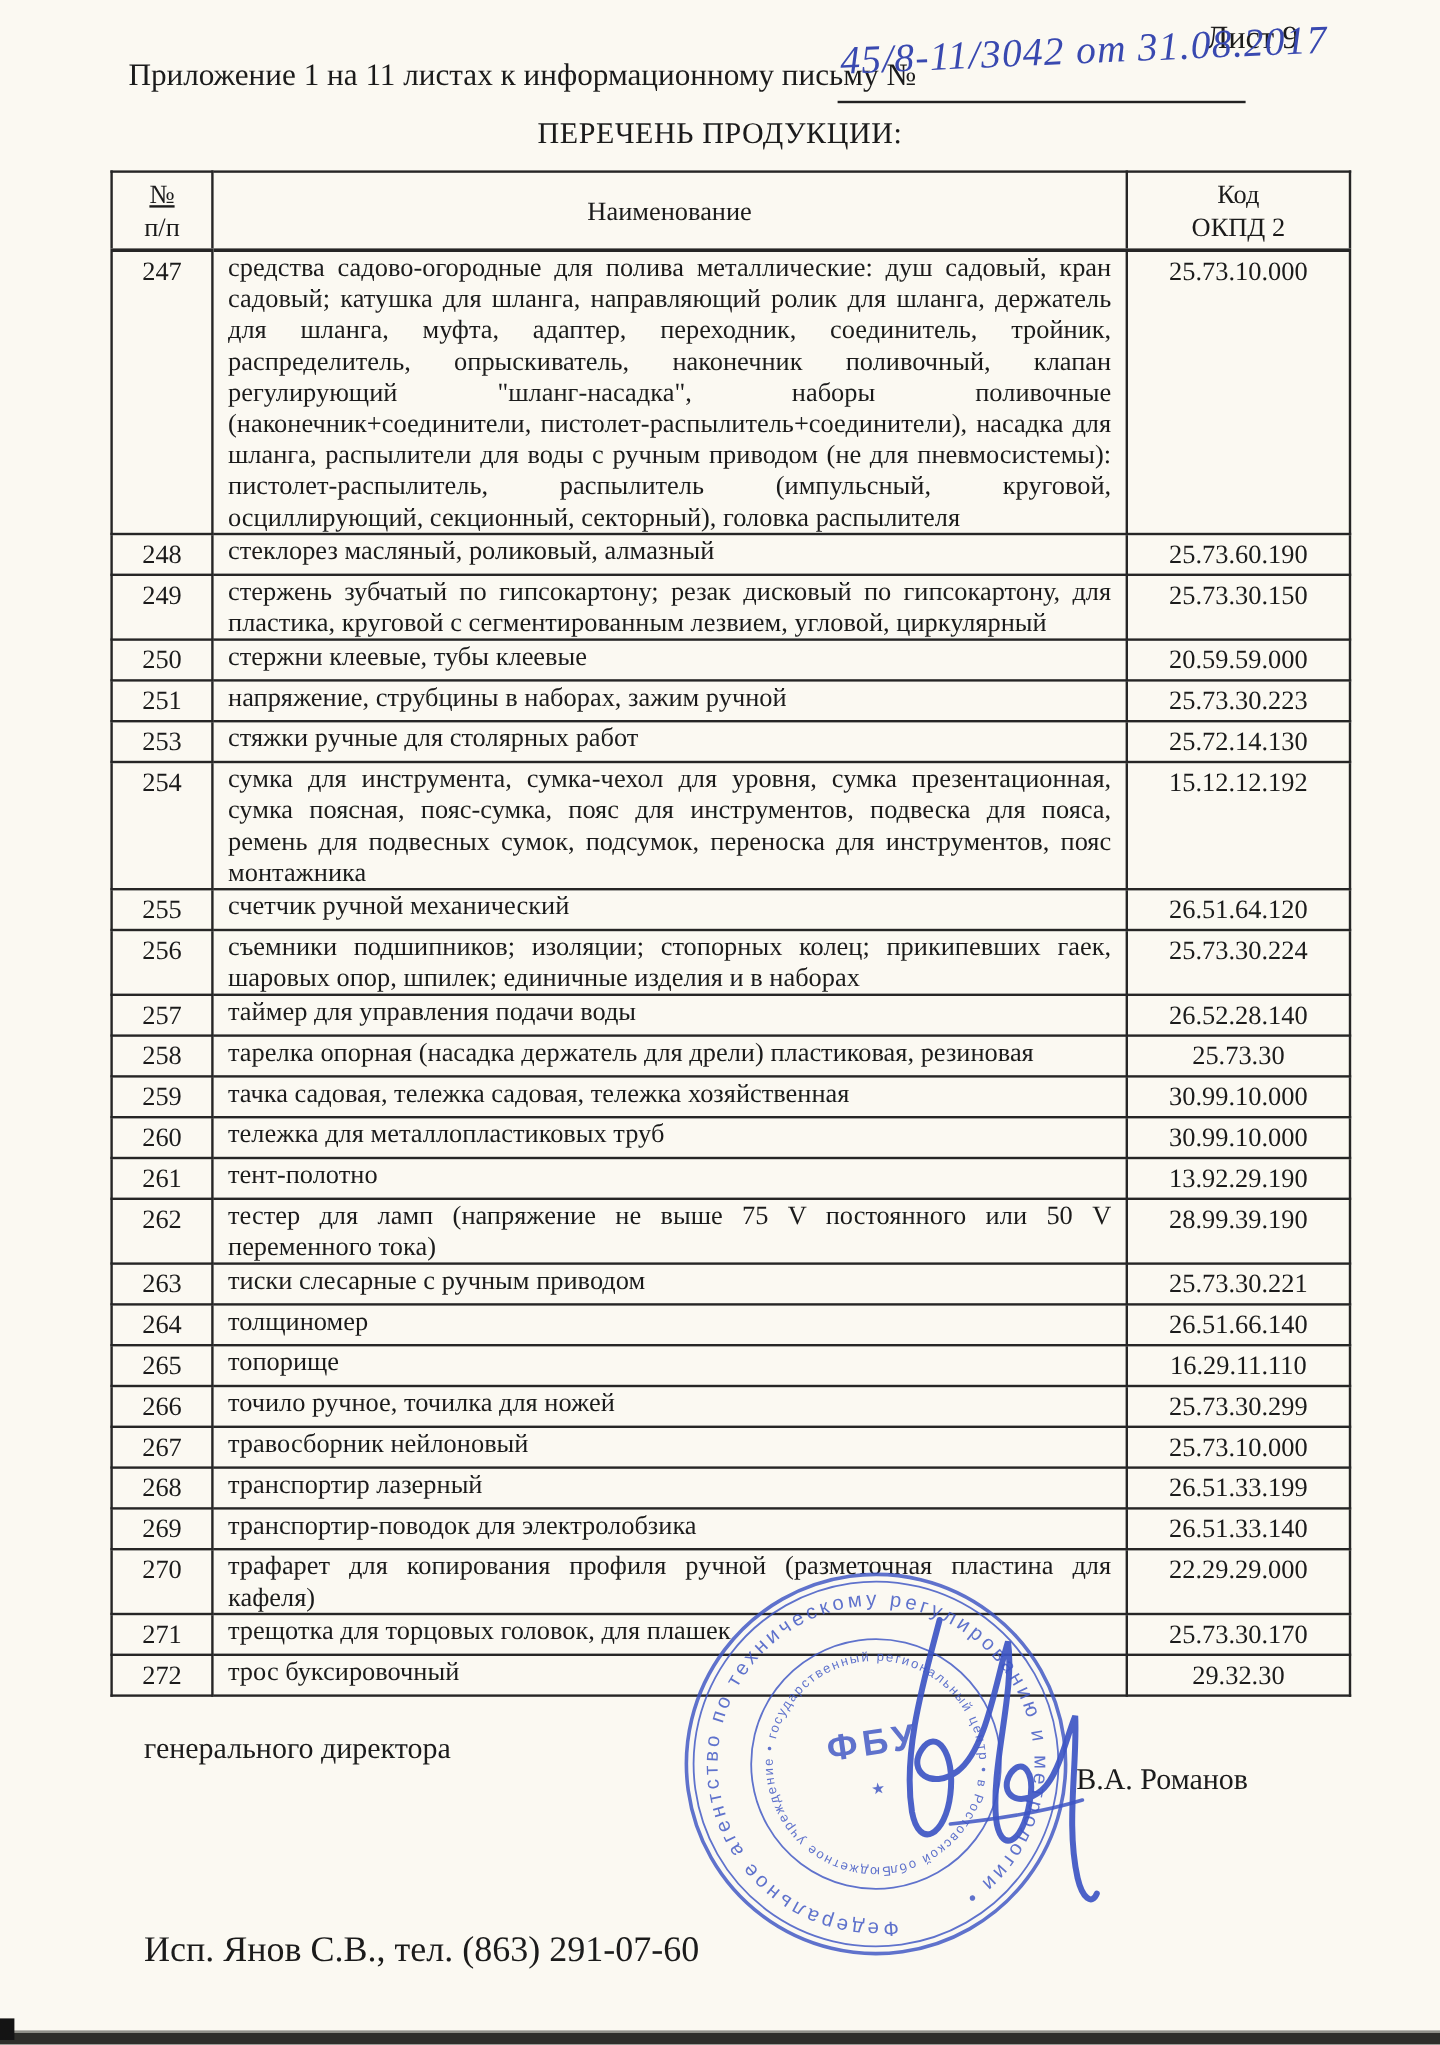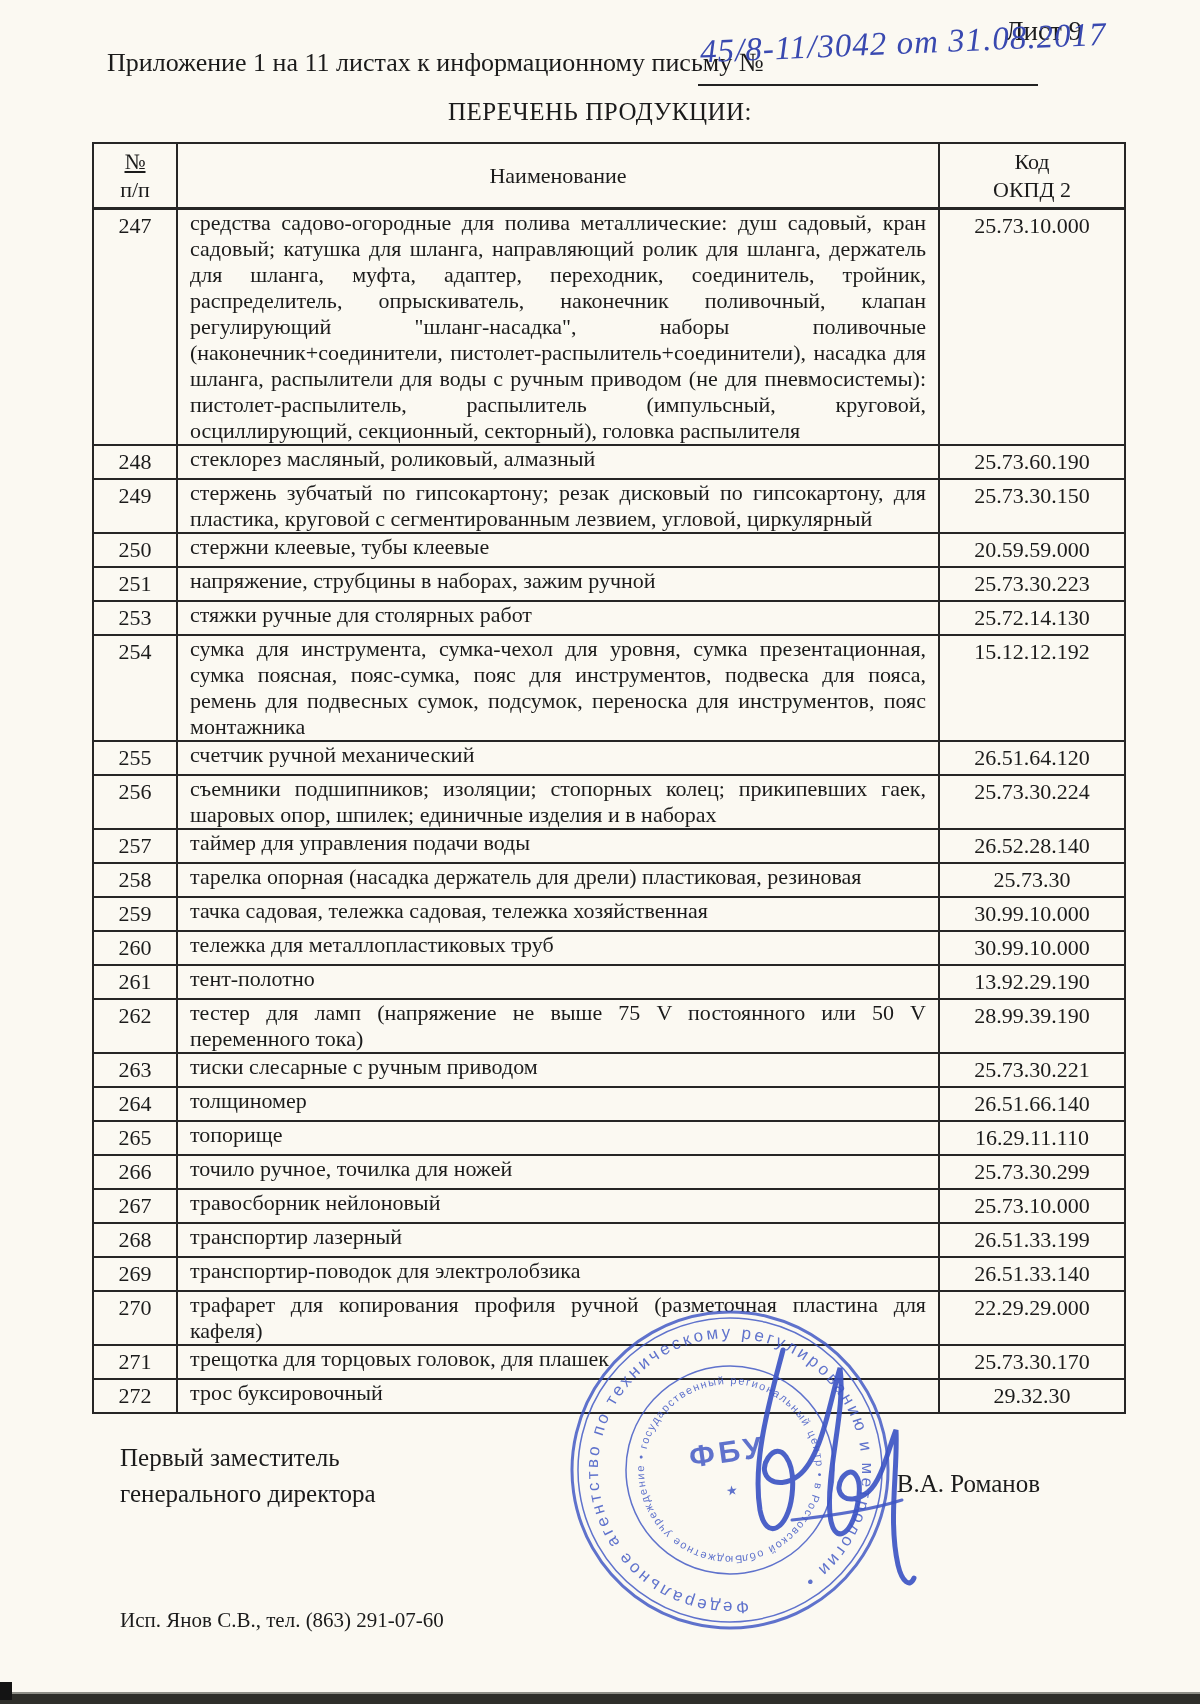--- a/index.html
+++ b/index.html
@@ -68,21 +68,21 @@
     position:absolute;left:120px;top:1440px;
     font-size:25px;line-height:36px;
   }
   .signer-name{
     position:absolute;right:160px;top:1470px;
     font-size:25px;
     padding-left:45px;
   }
   .executor-line{
     position:absolute;left:120px;top:1608px;
-    font-size:21px;
+    font-size:30px;
   }
   .stamp-wrap{
     position:absolute;left:530px;top:1280px;
     width:480px;height:400px;
     pointer-events:none;
   }
   .bottom-band{
     position:absolute;left:0;bottom:0;width:1200px;height:12px;
     background:linear-gradient(#8f8f88 0,#8f8f88 2px,#2e2e2a 2px,#2e2e2a 100%);
   }
@@ -245,21 +245,20 @@
         </tr>
         <tr>
           <td class="col-num">272</td>
           <td class="col-name">трос буксировочный</td>
           <td class="col-code">29.32.30</td>
         </tr>
       </tbody>
   </table>
 
   <div class="signer-block">
-    <div>Первый заместитель</div>
     <div>генерального директора</div>
   </div>
   <div class="signer-name">В.А. Романов</div>
   <div class="executor-line">Исп. Янов С.В., тел. (863) 291-07-60</div>
 
   <div class="stamp-wrap">
     <svg width="480" height="400" viewBox="0 0 480 400">
       <g transform="rotate(-8 200 190)" opacity="0.82">
         <circle cx="200" cy="190" r="158" fill="none" stroke="#3d55c4" stroke-width="3"></circle>
         <circle cx="200" cy="190" r="152" fill="none" stroke="#3d55c4" stroke-width="1.5"></circle>

